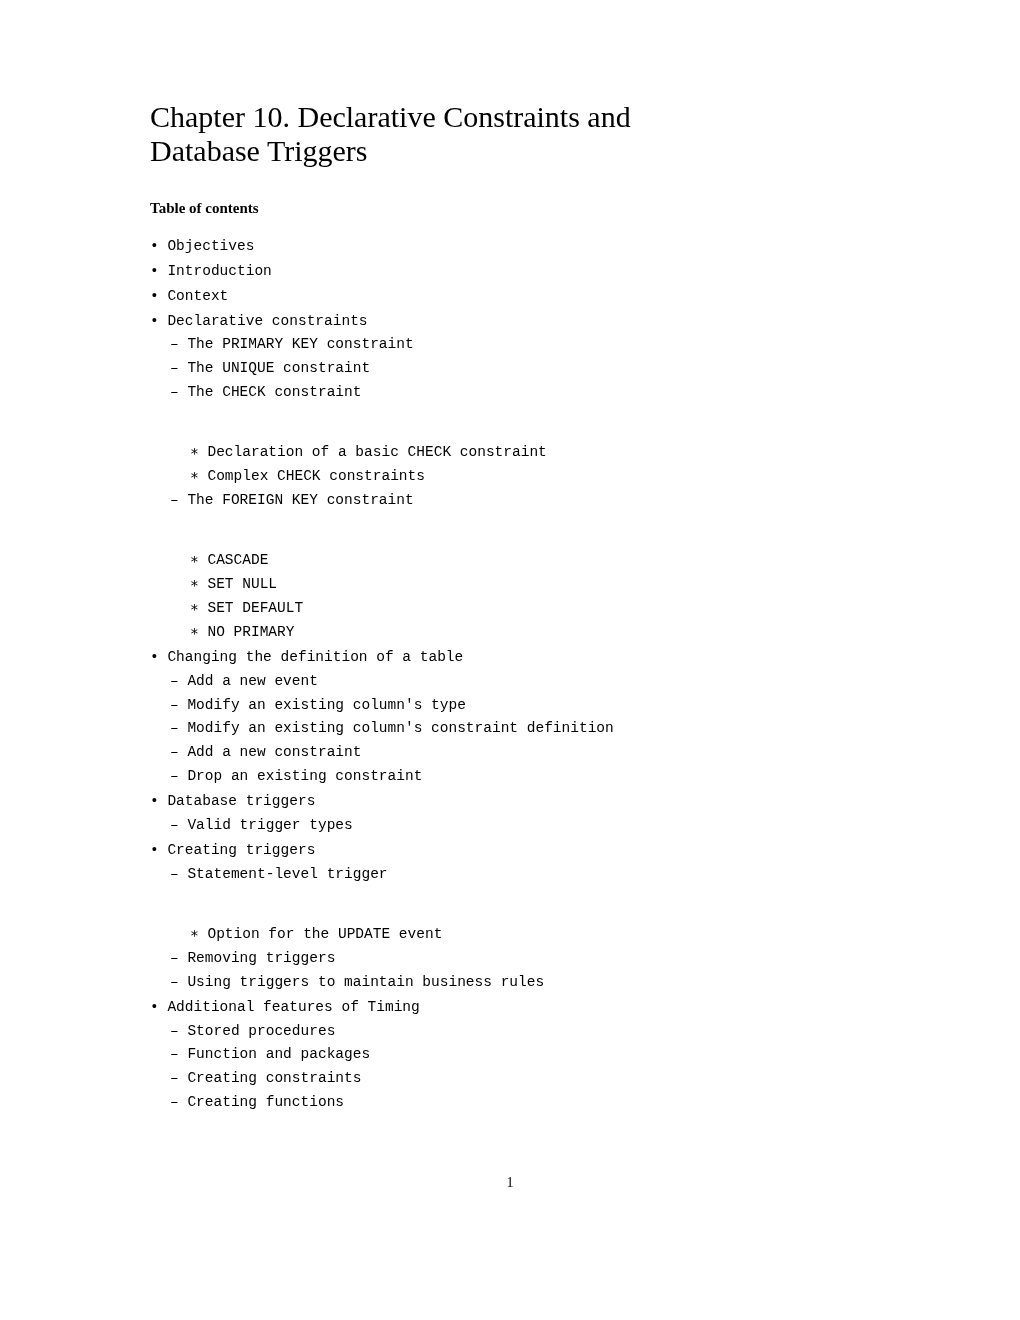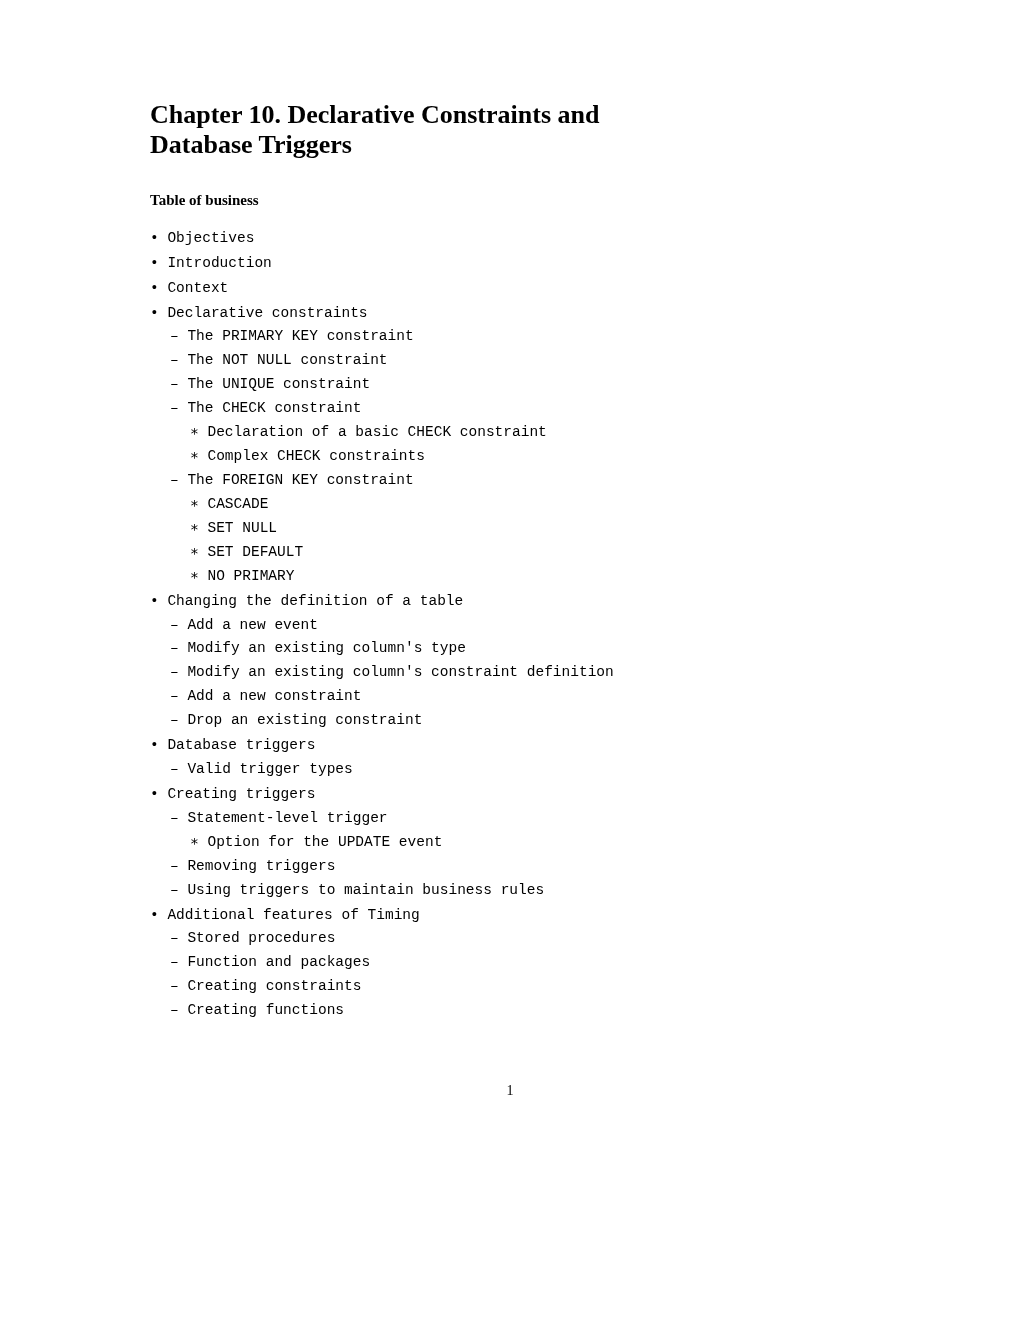--- a/index.html
+++ b/index.html
@@ -18,22 +18,22 @@
       display: flex;
       justify-content: center;
     }
 
     .page {
       width: 720px;
       padding: 100px 0 80px 0;
     }
 
     .chapter-title {
-      font-size: 26px;
-      font-weight: bold;
+      font-size: 30px;
+      font-weight: normal;
       margin-bottom: 28px;
     }
 
     .toc-heading {
       font-size: 15px;
       font-weight: bold;
       margin-bottom: 14px;
     }
 
     .toc {
@@ -66,20 +66,21 @@
       margin-bottom: 0;
     }
 
     .sub-list li::before {
       content: "– ";
     }
 
     .sub-sub-list {
       list-style: none;
       padding-left: 20px;
+      margin-top: 36px;
     }
 
     .sub-sub-list li::before {
       content: "∗ ";
     }
 
     .page-number {
       text-align: center;
       margin-top: 60px;
       font-size: 14px;
@@ -89,33 +90,32 @@
 <body>
 
 <div class="page">
 
   <div class="chapter-title">
     <div>Chapter 10.     Declarative Constraints  and</div>
     <div>Database Triggers</div>
   </div>
 
   <div class="toc">
-    <div class="toc-heading">Table of business</div>
+    <div class="toc-heading">Table of contents</div>
 
     <ul class="toc-list">
 
       <li><span>Objectives</span></li>
       <li><span>Introduction</span></li>
       <li><span>Context</span></li>
 
       <li>
         <span>Declarative constraints</span>
         <ul class="sub-list">
           <li>The PRIMARY KEY constraint</li>
-          <li>The NOT NULL constraint</li>
           <li>The UNIQUE constraint</li>
           <li>
             The CHECK constraint
             <ul class="sub-sub-list">
               <li>Declaration of a basic CHECK constraint</li>
               <li>Complex CHECK constraints</li>
             </ul>
           </li>
           <li>
             The FOREIGN KEY constraint

